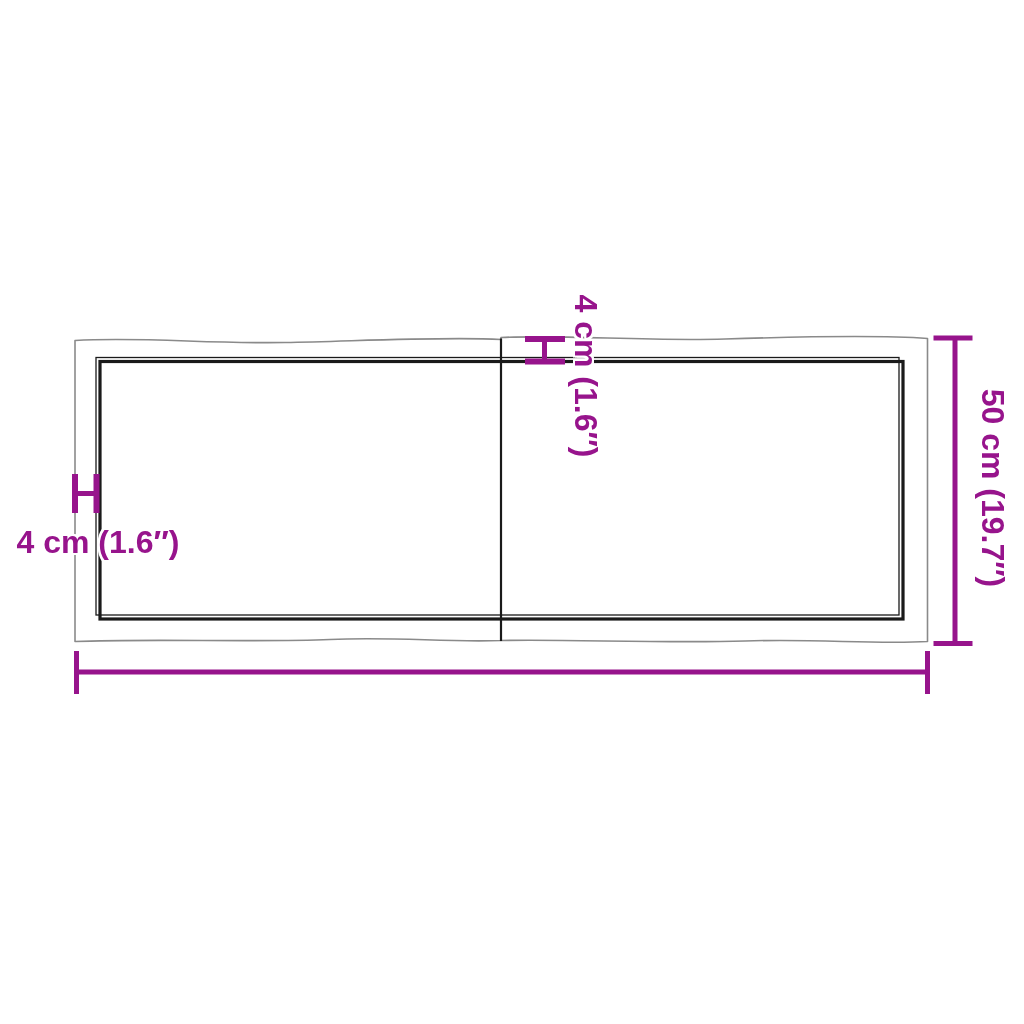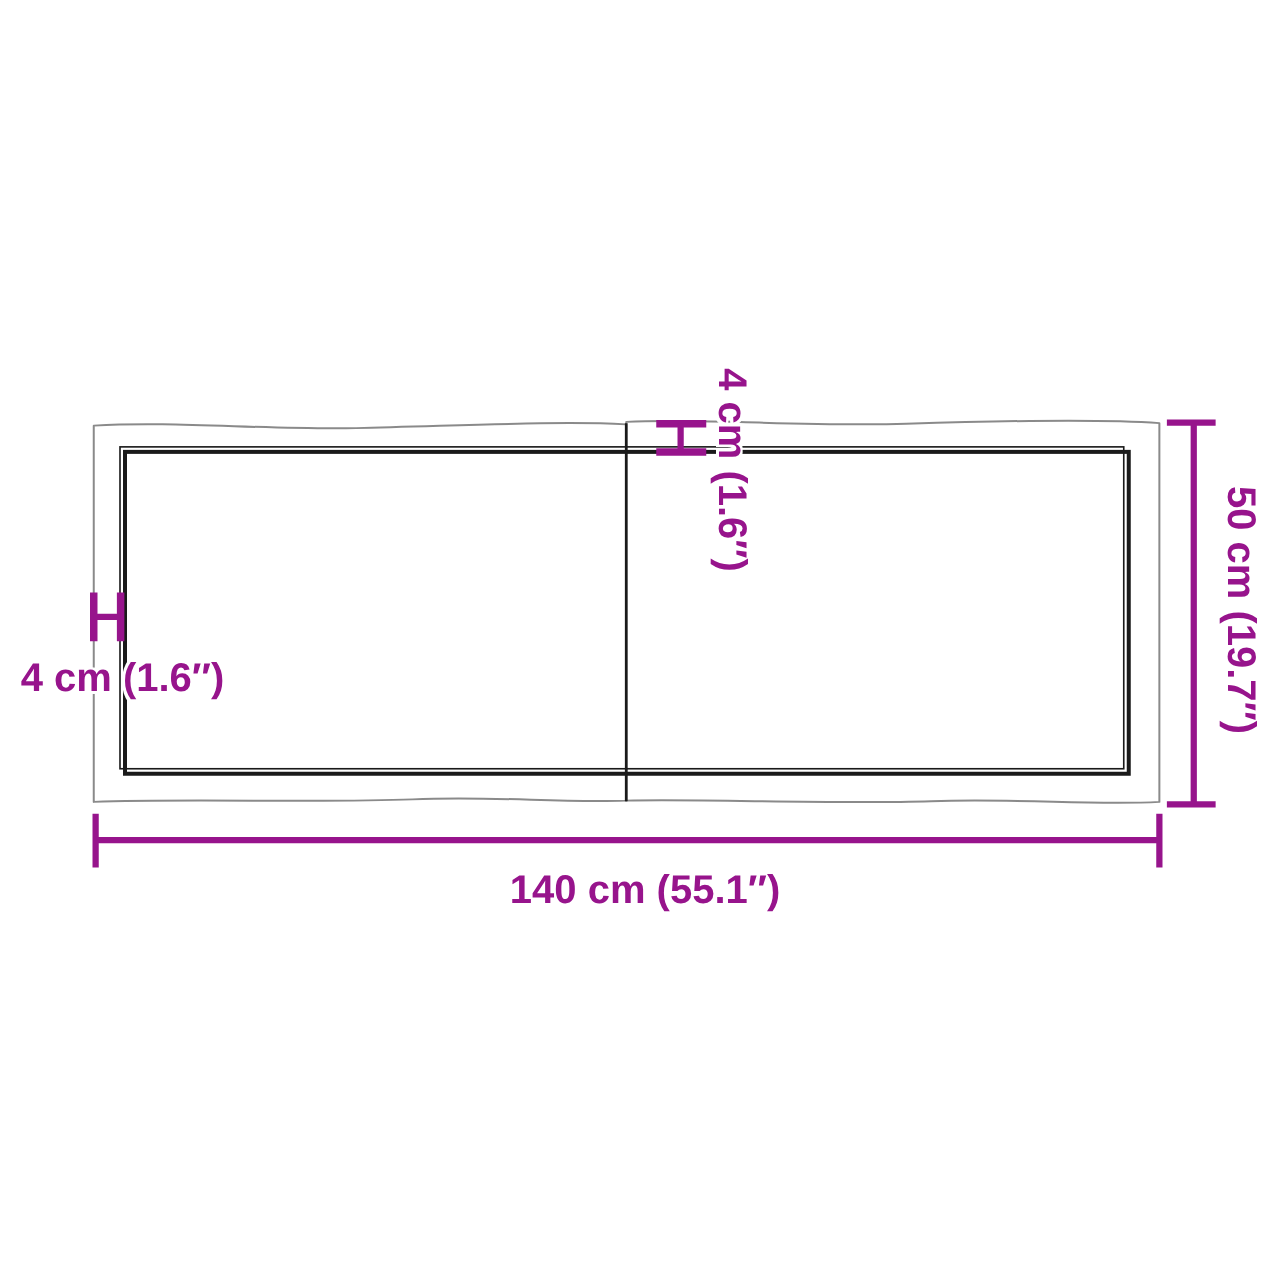--- a/index.html
+++ b/index.html
@@ -127,21 +127,20 @@
       <line class="dim" x1="75" y1="493.5" x2="96.5" y2="493.5"></line>
     </g>
 
     <g>
       <line class="dim-bar" x1="525" y1="339" x2="565" y2="339"></line>
       <line class="dim-bar" x1="525" y1="361.5" x2="565" y2="361.5"></line>
       <line class="dim" x1="544.5" y1="339" x2="544.5" y2="361.5"></line>
     </g>
   </svg>
 
-  <div class="dim-label center-anchor" style="left:516px; top:711px;">140 cm (55.1″)</div>
 
   <div class="dim-label rot90" style="left:993px; top:488px;">50 cm (19.7″)</div>
 
   <div class="dim-label center-anchor halo" style="left:98px; top:542px;">4 cm (1.6″)</div>
 
   <div class="dim-label rot90 halo" style="left:586px; top:376px;">4 cm (1.6″)</div>
 
 </div>
 
 </body></html>

